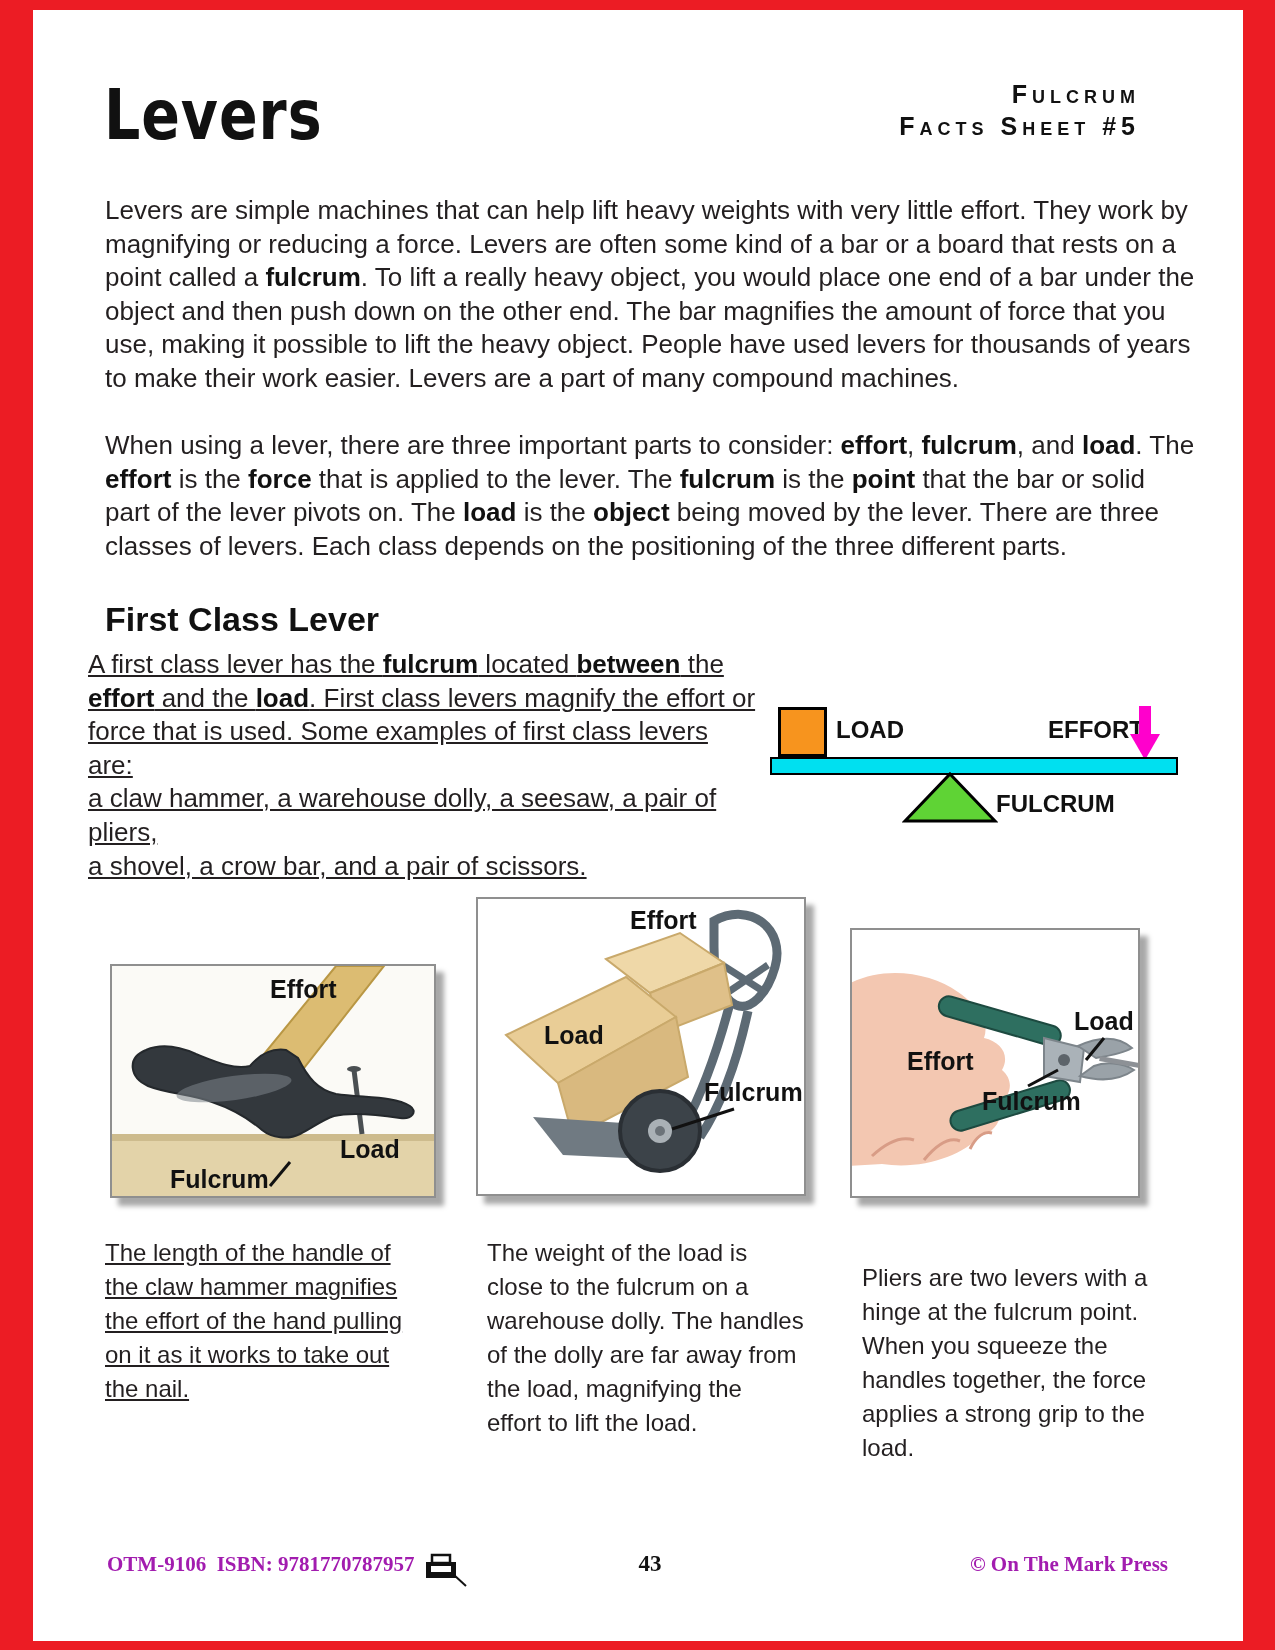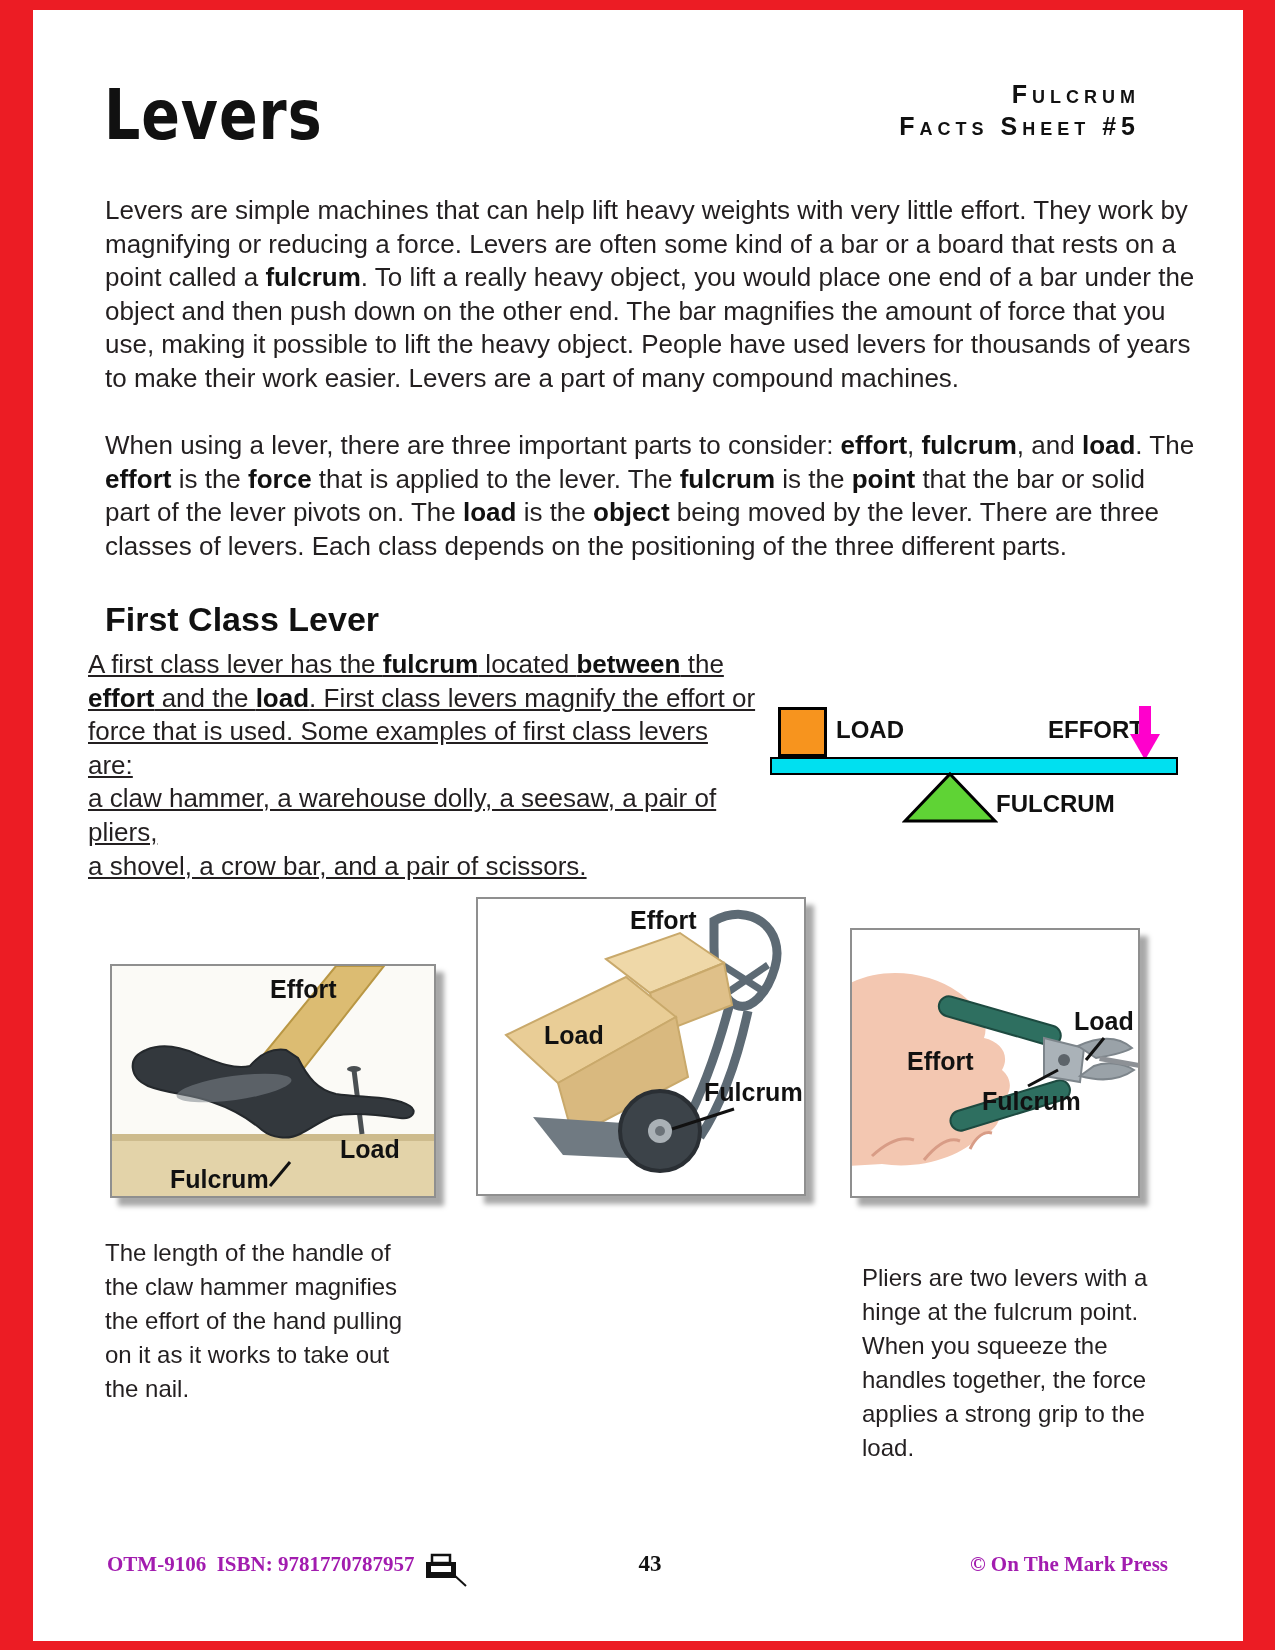--- a/index.html
+++ b/index.html
@@ -41,21 +41,21 @@
 
   
   .photo{position:absolute;background:#fff;border:2px solid #8f8f8f;box-shadow:8px 8px 5px #a8a8a8;}
   #fig1{left:110px;top:964px;width:322px;height:230px;}
   #fig2{left:476px;top:897px;width:326px;height:295px;}
   #fig3{left:850px;top:928px;width:286px;height:266px;}
   .photo svg{display:block;width:100%;height:100%;}
   svg text{font-family:"Liberation Sans",sans-serif;font-weight:bold;font-size:25px;fill:#111;}
 
   .caption{position:absolute;margin:0;font-size:24px;line-height:34px;color:#231f20;}
-  #cap1{left:105px;top:1236px;width:340px;}
+  #cap1{left:105px;top:1236px;width:340px;text-decoration:underline;}
   #cap2{left:487px;top:1236px;width:340px;}
   #cap3{left:862px;top:1261px;width:315px;}
 
   .footer-left{position:absolute;left:107px;top:1552px;font-family:"Liberation Serif",serif;
                font-weight:bold;font-size:21px;color:#a21caf;white-space:pre;display:flex;align-items:flex-start;}
   .footer-left svg{margin-left:10px;margin-top:0;}
   .footer-page{position:absolute;left:0;top:1551px;width:1300px;text-align:center;
                font-family:"Liberation Serif",serif;font-weight:bold;font-size:23px;color:#111;}
   .footer-right{position:absolute;right:107px;top:1552px;font-family:"Liberation Serif",serif;
                font-weight:bold;font-size:21px;color:#a21caf;}
@@ -156,20 +156,21 @@
       <rect x="248" y="126" width="42" height="5" fill="#8d9196" transform="rotate(10 248 126)"></rect>
       <line x1="252" y1="108" x2="234" y2="130" stroke="#111" stroke-width="3"></line>
       <line x1="176" y1="156" x2="206" y2="140" stroke="#111" stroke-width="3"></line>
       <text x="55" y="140">Effort</text>
       <text x="222" y="100">Load</text>
       <text x="130" y="180">Fulcrum</text>
     </svg>
   </div>
 
   <p class="caption" id="cap1">The length of the handle of<br>the claw hammer magnifies<br>the effort of the hand pulling<br>on it as it works to take out<br>the nail.</p>
+  <p class="caption" id="cap2">The weight of the load is<br>close to the fulcrum on a<br>warehouse dolly. The handles<br>of the dolly are far away from<br>the load, magnifying the<br>effort to lift the load.</p>
   <p class="caption" id="cap3">Pliers are two levers with a<br>hinge at the fulcrum point.<br>When you squeeze the<br>handles together, the force<br>applies a strong grip to the<br>load.</p>
 
   <div class="footer-left">
     <span>OTM-9106  ISBN: 9781770787957</span>
     <svg width="44" height="36" viewBox="0 0 44 36">
       <rect x="2" y="10" width="30" height="16" fill="#111"></rect>
       <rect x="8" y="3" width="18" height="8" fill="#fff" stroke="#111" stroke-width="2.5"></rect>
       <rect x="7" y="14" width="20" height="6" fill="#fff"></rect>
       <line x1="30" y1="23" x2="42" y2="34" stroke="#111" stroke-width="2"></line>
     </svg>

